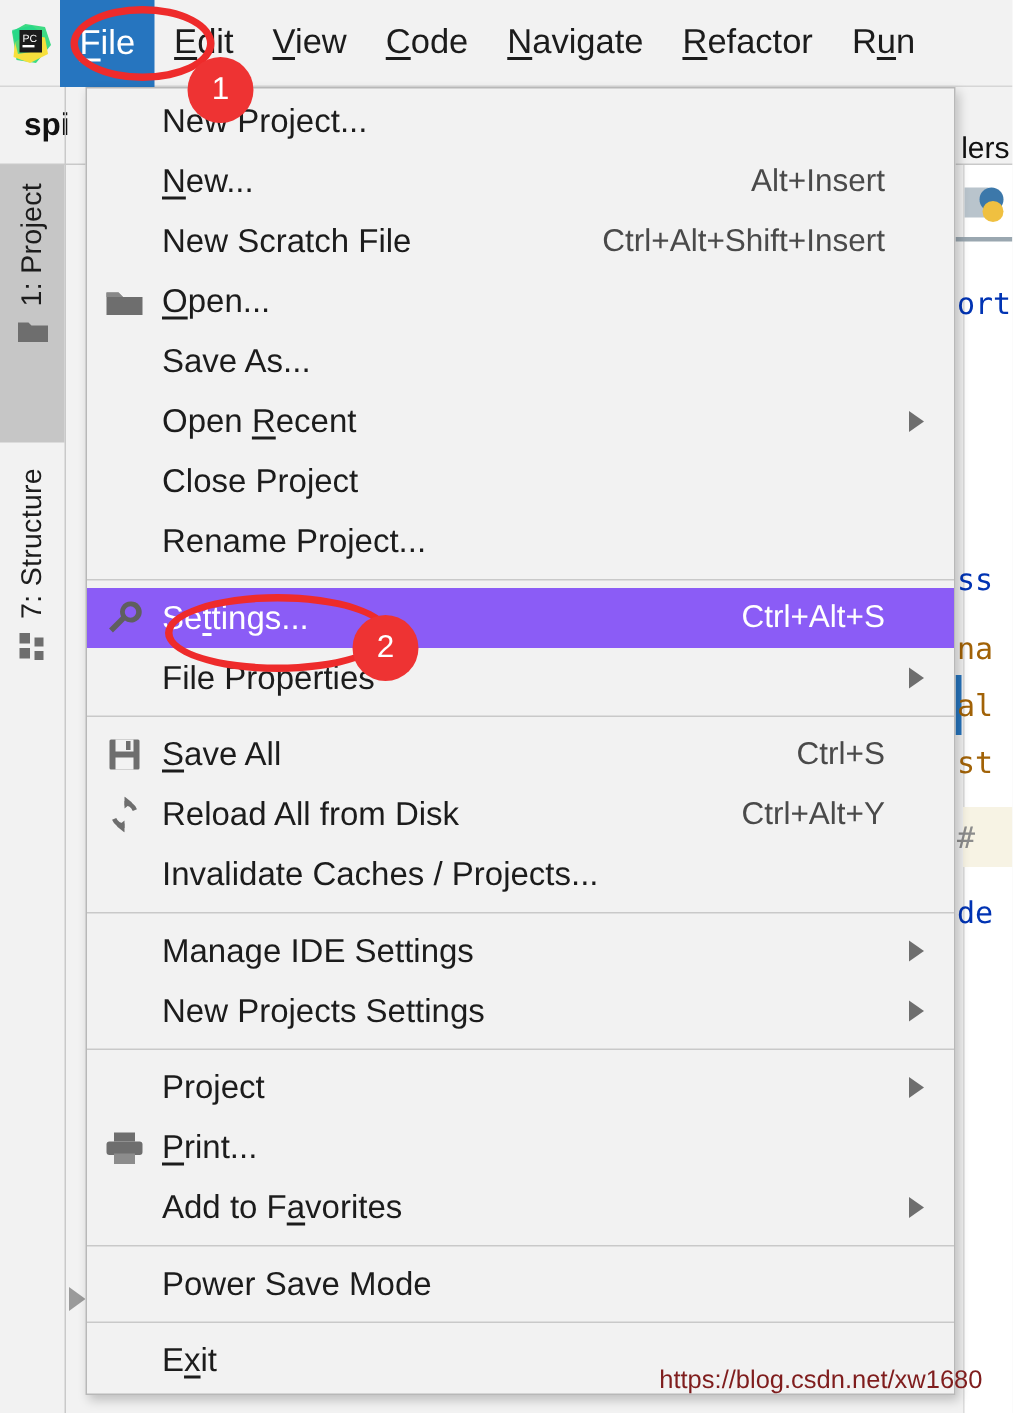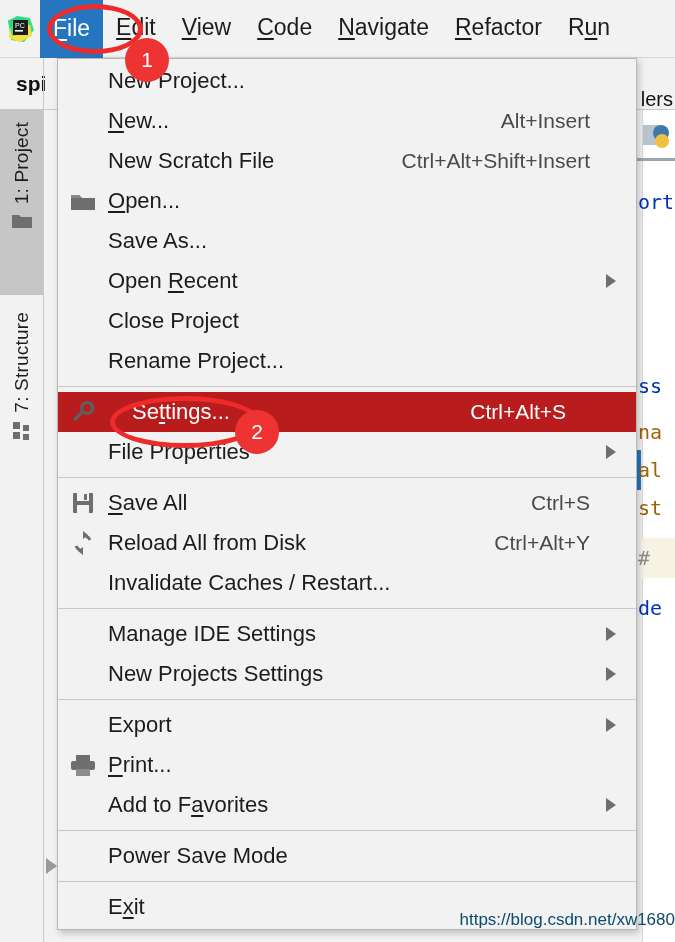--- a/index.html
+++ b/index.html
@@ -141,21 +141,21 @@
   }
   .mi {
     position: relative;
     height: 40px;
     display: flex; align-items: center;
     box-sizing: border-box;
     padding-left: 0;
     font-size: 22px;
     color: #1c1c1c;
   }
-  .mi.sel { background: #b91c1c; color: #ffffff; gap: 24px; }
+  .mi.sel { background: #8b5cf6; color: #ffffff; }
   .mi .icn {
     width: 50px; height: 40px; flex: none;
     display: flex; align-items: center; justify-content: center;
   }
   .mi .lbl { flex: 1 1 auto; white-space: nowrap; line-height: 1; }
   .mi .sc {
     flex: none; font-size: 21px; color: #4a4a4a;
     padding-right: 16px; white-space: nowrap;
   }
   .mi.sel .sc { color: #ffffff; }
@@ -183,23 +183,23 @@
     position: absolute;
     border-radius: 50%;
     background: #ee3333;
     color: #fff;
     display: flex; align-items: center; justify-content: center;
     font-size: 21px;
     font-family: "Liberation Sans", sans-serif;
   }
   .watermark {
     position: absolute;
-    right: 0; bottom: 12px;
+    right: 20px; bottom: 12px;
     font-size: 17px;
-    color: #0c4a6e;
+    color: #7f1d1d;
     white-space: nowrap;
     margin-left: 45px;
   }
 </style>
 </head>
 <body>
 
 <div id="root">
 
   <div class="tabstrip">
@@ -366,42 +366,42 @@
             <path d="M12 0l5 4-5 4z" fill="#6e6e6e"></path>
             <path d="M12 24l-5-4 5-4z" fill="#6e6e6e"></path>
           </svg>
         </span>
         <span class="lbl">Reload All from Disk</span>
         <span class="sc">Ctrl+Alt+Y</span>
         <span class="arw"></span>
       </div>
       <div class="mi">
         <span class="icn"></span>
-        <span class="lbl">Invalidate Caches / Restart...</span>
+        <span class="lbl">Invalidate Caches / Projects...</span>
         <span class="arw"></span>
       </div>
       <div class="sep"></div>
       <div class="mi">
         <span class="icn"></span>
         <span class="lbl">Manage IDE Settings</span>
         <span class="arw">
           <i></i>
         </span>
       </div>
       <div class="mi">
         <span class="icn"></span>
         <span class="lbl">New Projects Settings</span>
         <span class="arw">
           <i></i>
         </span>
       </div>
       <div class="sep"></div>
       <div class="mi">
         <span class="icn"></span>
-        <span class="lbl">Export</span>
+        <span class="lbl">Project</span>
         <span class="arw">
           <i></i>
         </span>
       </div>
       <div class="mi">
         <span class="icn">
           <svg width="26" height="24" viewBox="0 0 26 24">
             <rect x="6" y="2" width="14" height="6" fill="#6e6e6e"></rect>
             <rect x="1" y="8" width="24" height="9" rx="2" fill="#6e6e6e"></rect>
             <rect x="6" y="16" width="14" height="7" fill="#8c8c8c"></rect>

